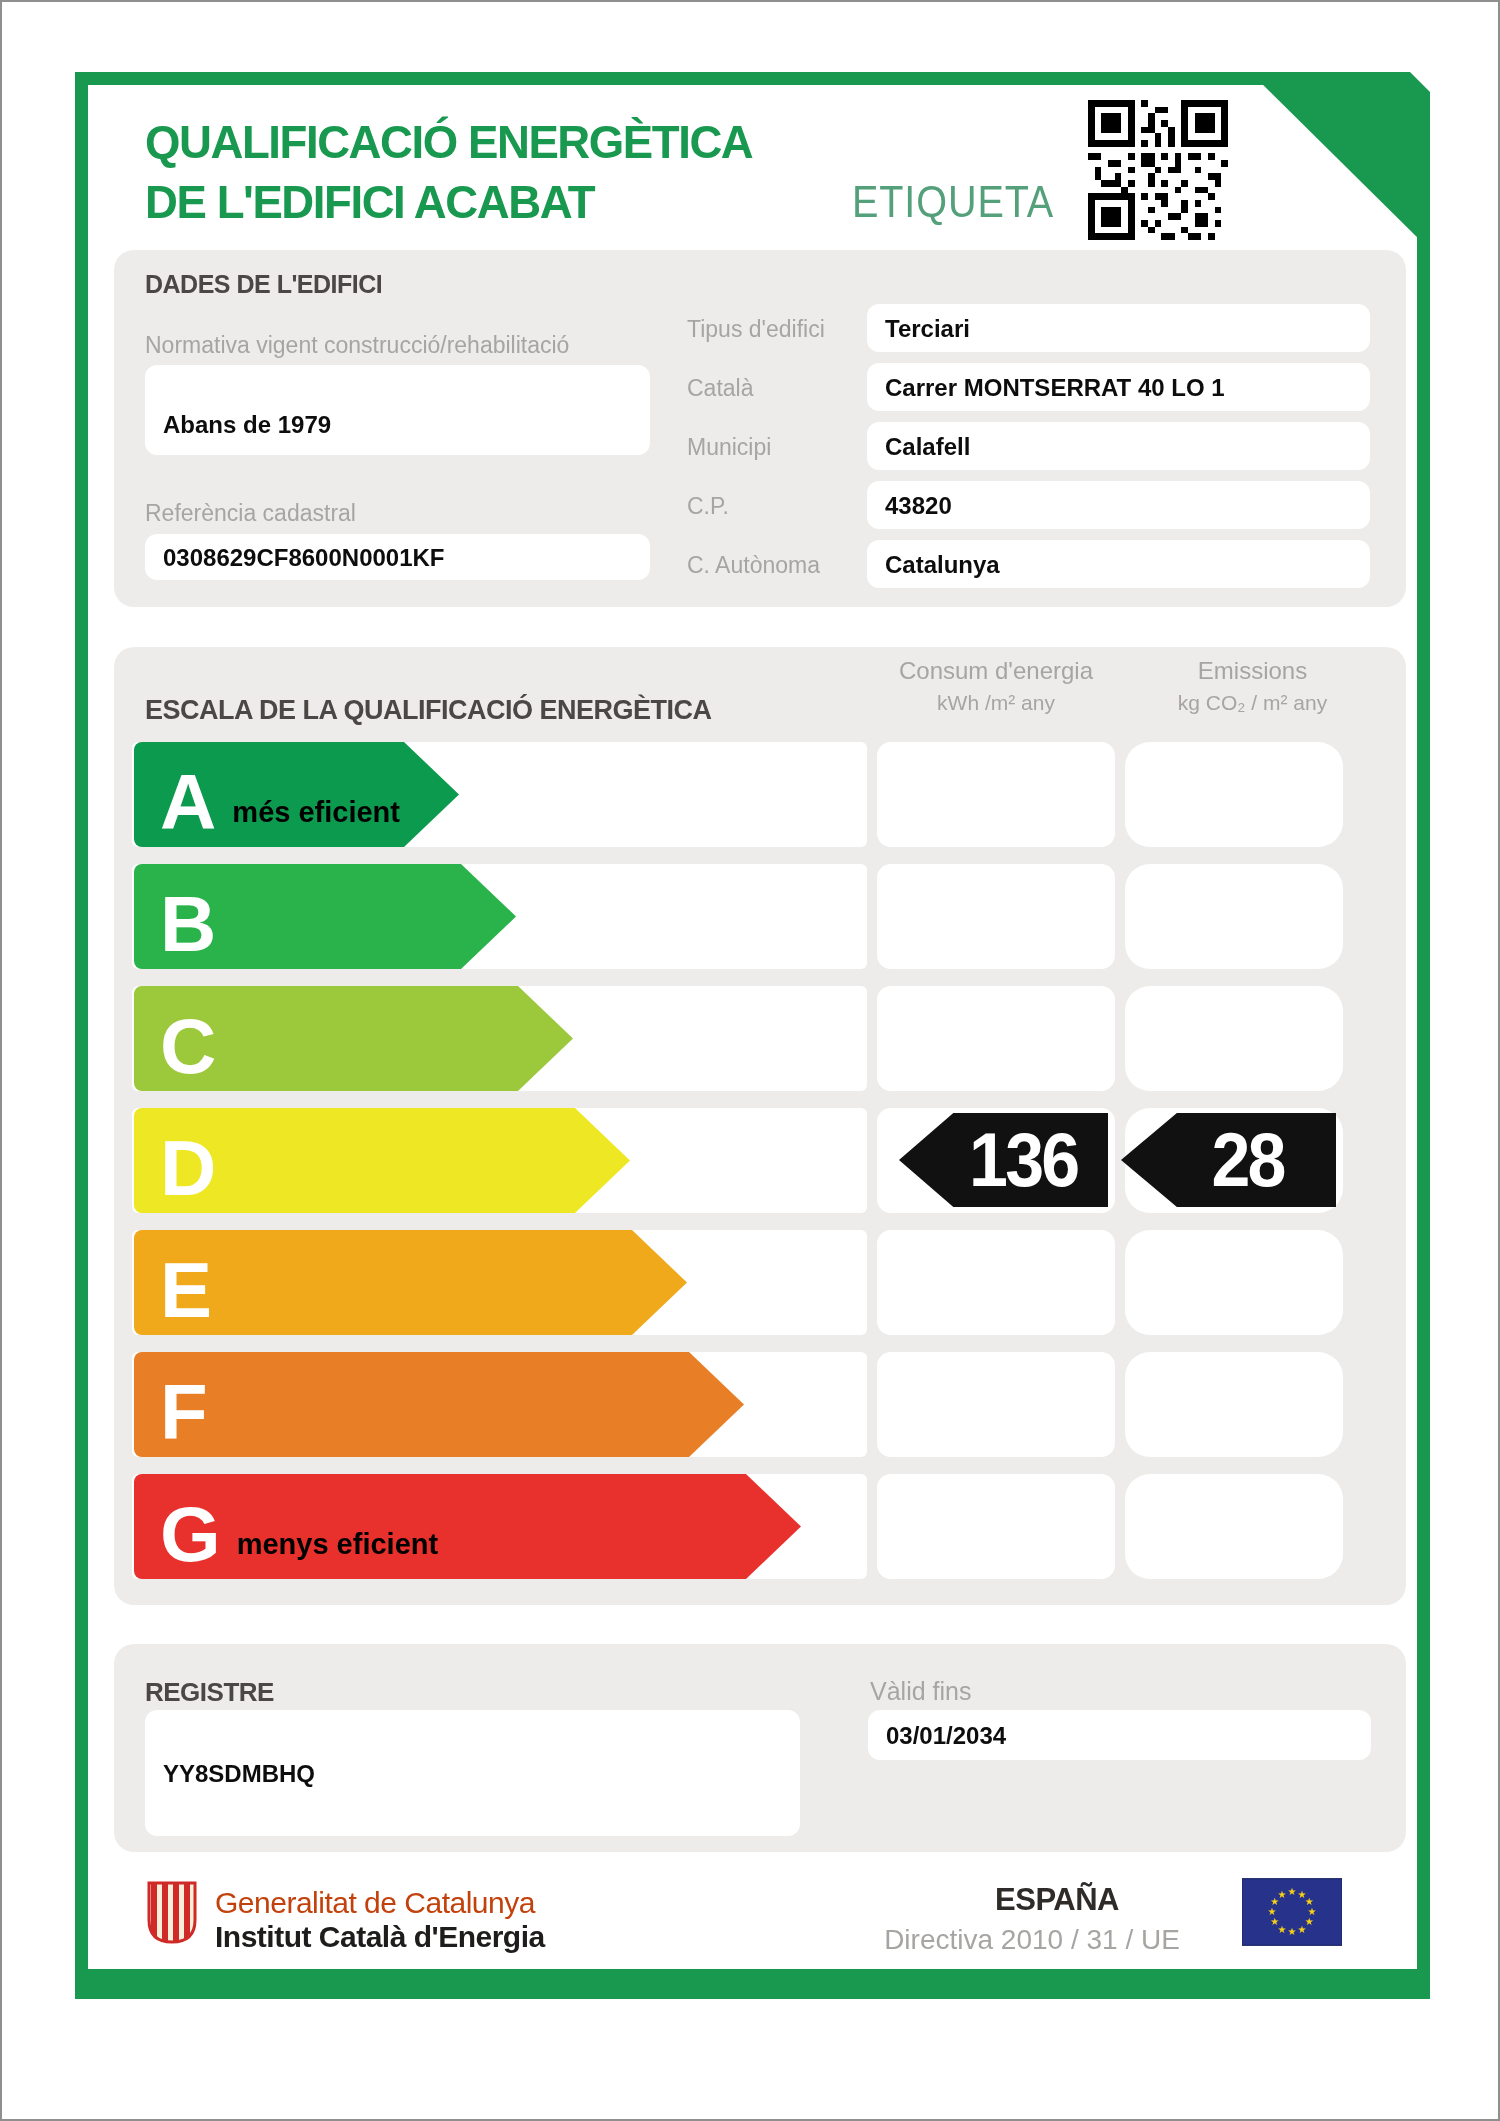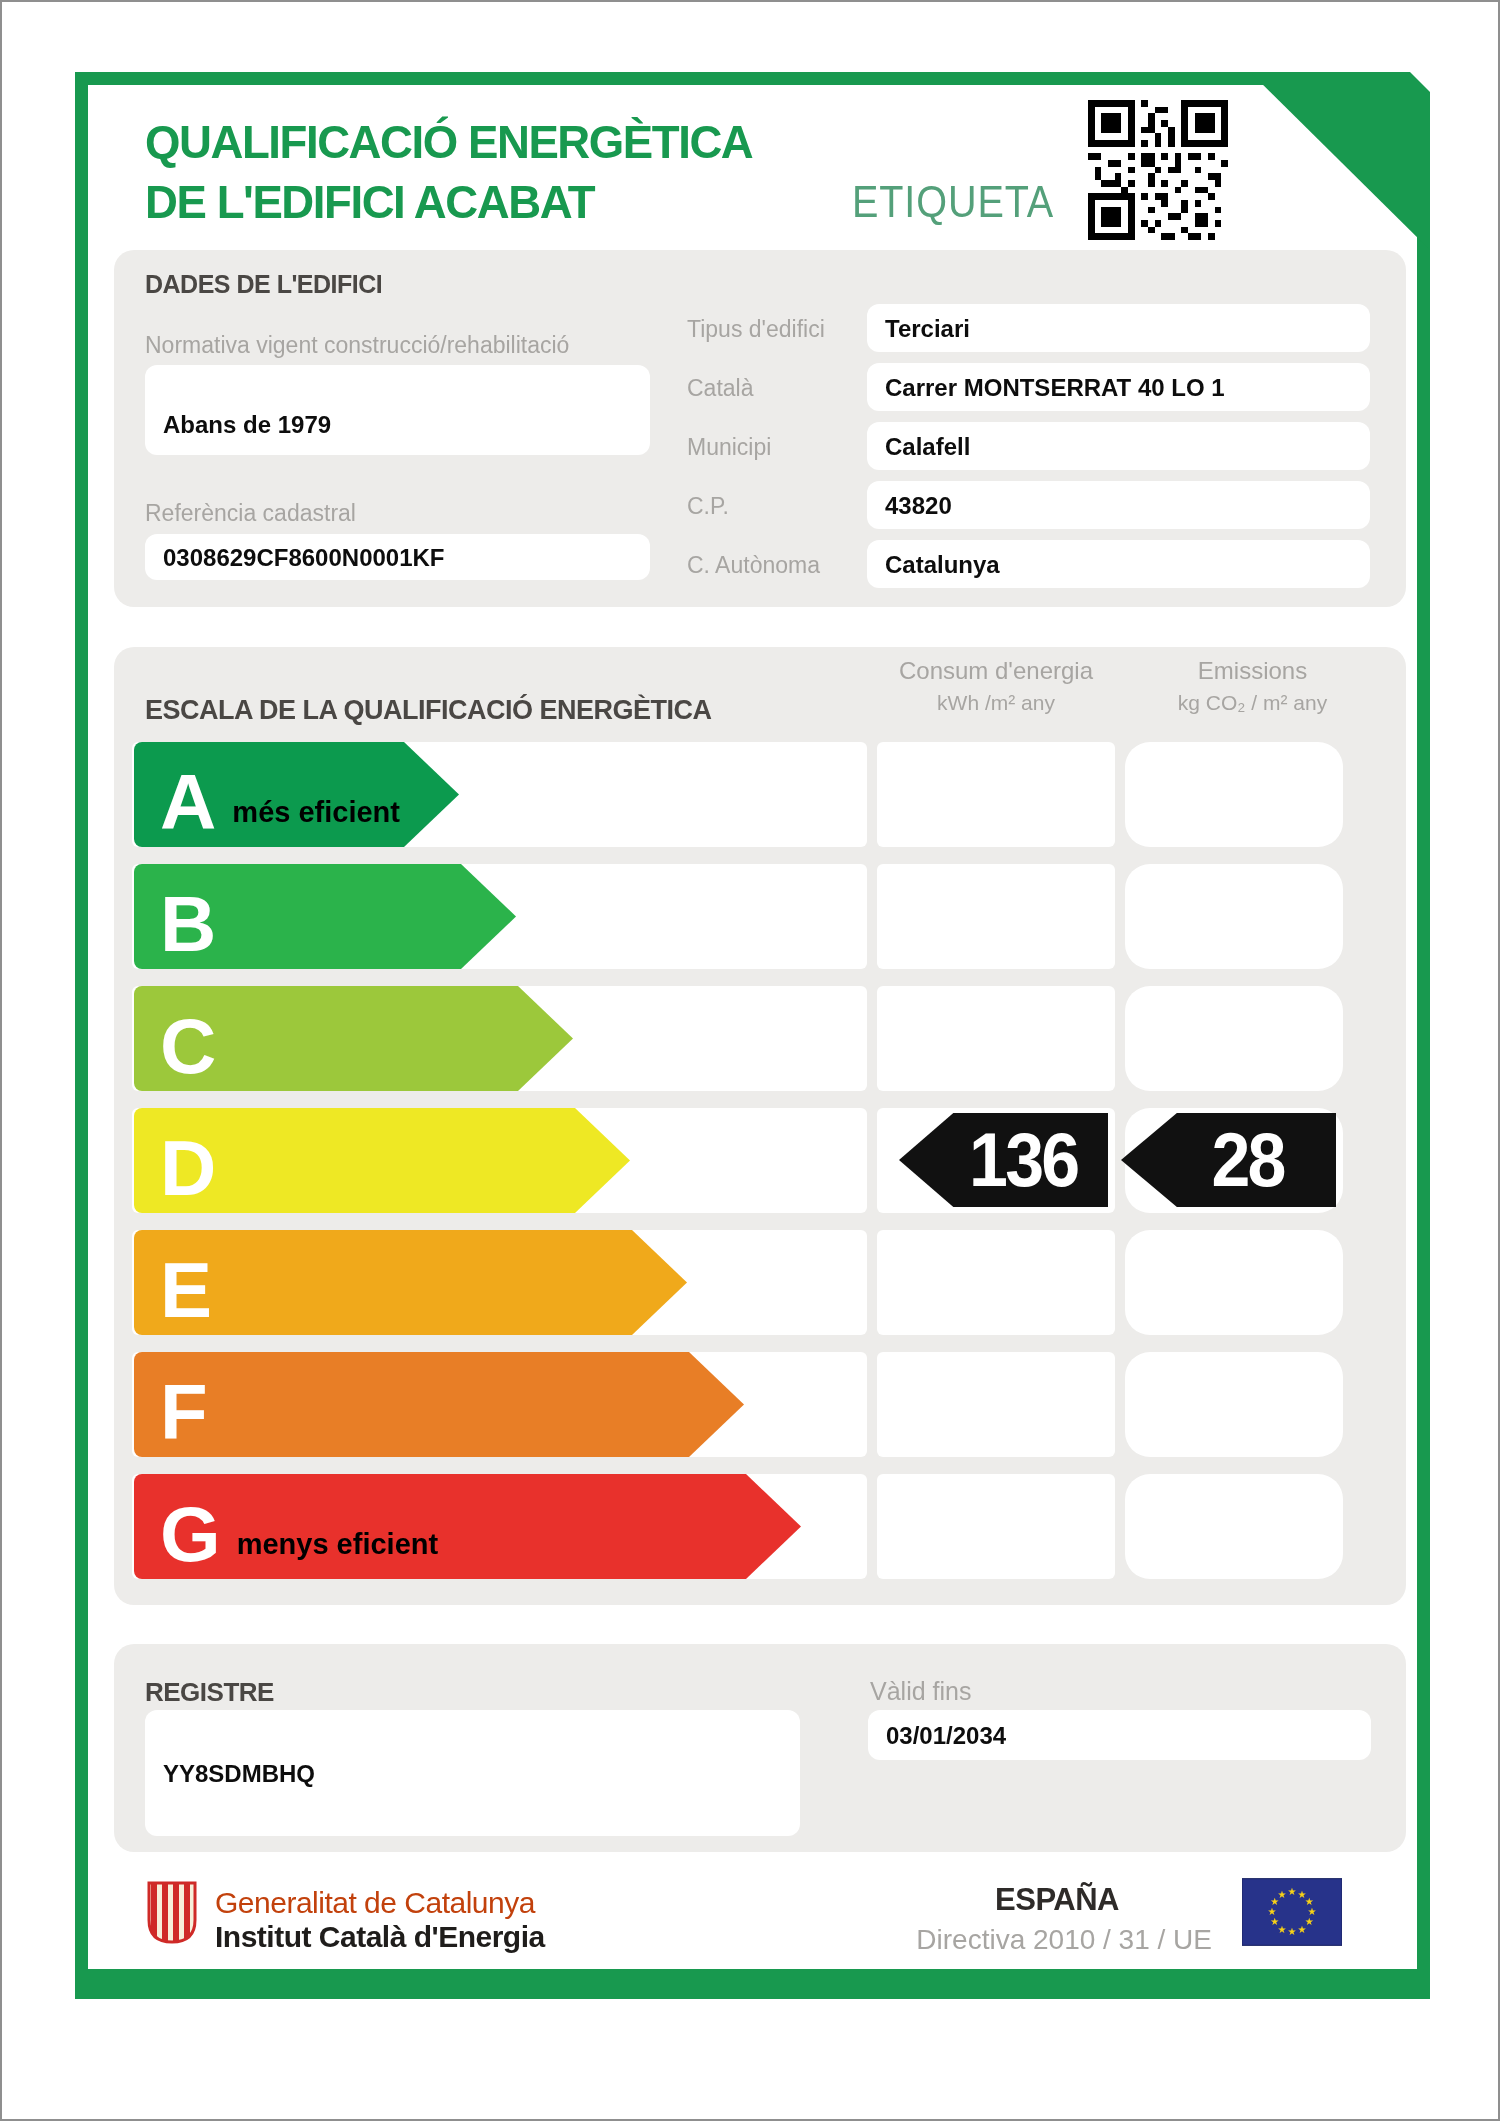--- a/index.html
+++ b/index.html
@@ -50,21 +50,21 @@
   .val { position:absolute; left:18px; color:#0d0d0d; font-size:24px; font-weight:bold; white-space:nowrap; }
 
   
   .colhead { position:absolute; top:10px; text-align:center; color:#a7a5a2; }
   .colhead .ch1 { font-size:24px; }
   .colhead .ch2 { font-size:21px; margin-top:6px; }
 
   .row { position:absolute; left:0; width:100%; height:105px; }
   .strip { position:absolute; left:18px; top:0; width:735px; height:105px; background:#fff; border-radius:6px; }
   .cell { position:absolute; top:0; height:105px; background:#fff; border-radius:6px; }
-  .cell-consum { left:763px; width:238px; }
+  .cell-consum { left:763px; width:238px;border-radius:14px; }
   .cell-emiss  { left:1011px; width:218px;border-radius:25px; }
   .arrow {
     position:absolute; left:20px; top:0; height:105px; border-radius:8px 0 0 8px;
     clip-path:polygon(0 0, calc(100% - 55px) 0, 100% 50%, calc(100% - 55px) 100%, 0 100%);
     display:flex; align-items:flex-end; padding:0 0 8px 26px;
   }
   .letter { color:#fff; font-size:78px; font-weight:bold; line-height:.92; }
   .note { color:#000000; font-size:29px; font-weight:bold; margin:0 0 10px 16px; white-space:nowrap; }
 
   .badge {
@@ -76,21 +76,21 @@
   .badge-emiss  { right:7px; width:215px; }
   .badge span {
     color:#fff; font-size:76px; font-weight:bold; letter-spacing:-3px;
     padding-left:42px; transform:scaleX(.92); line-height:94px;
   }
 
   
   .org1 { position:absolute; left:213px; top:1884px; font-size:30px; color:#c2410c; letter-spacing:-.5px; }
   .org2 { position:absolute; left:213px; top:1918px; font-size:30px; color:#1f1d1b; font-weight:bold; letter-spacing:-.5px; }
   .espana { position:absolute; left:900px; top:1880px; width:310px; text-align:center; font-size:31px; color:#2e2b29; font-weight:600; letter-spacing:-.5px; }
-  .directiva { position:absolute; left:850px; top:1922px; width:360px; text-align:right; font-size:28px; color:#a7a5a2; }
+  .directiva { position:absolute; left:850px; top:1922px; width:360px; text-align:center; font-size:28px; color:#a7a5a2; }
   .shield { position:absolute; left:143px; top:1878px; width:54px; height:66px; }
   .euflag { position:absolute; left:1240px; top:1876px; width:100px; height:68px; }
 </style>
 </head>
 <body>
 
 <div class="page">
 
   <div class="frame"></div>
   <div class="fold"></div>

